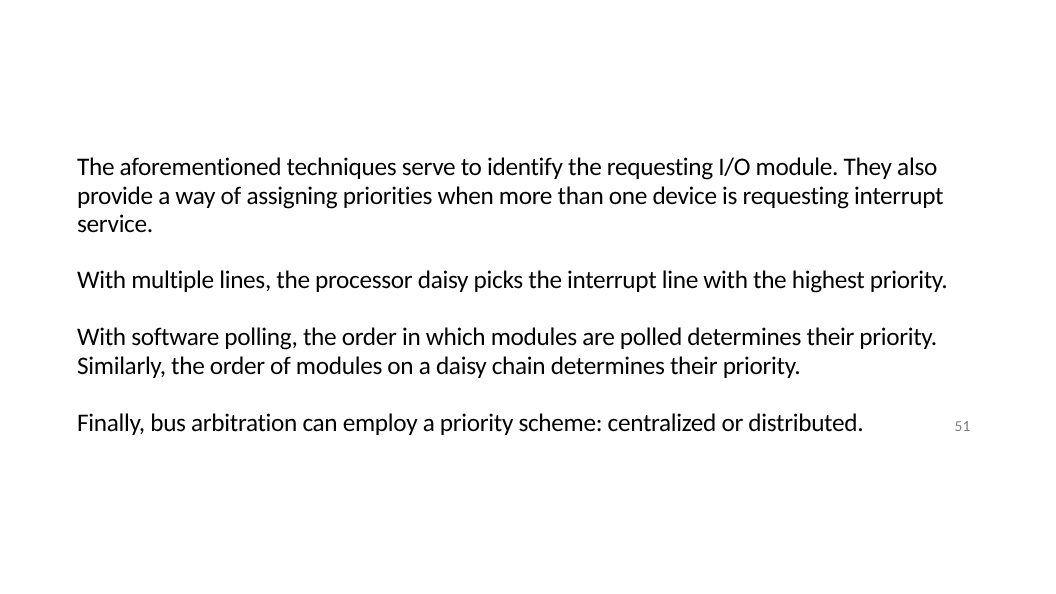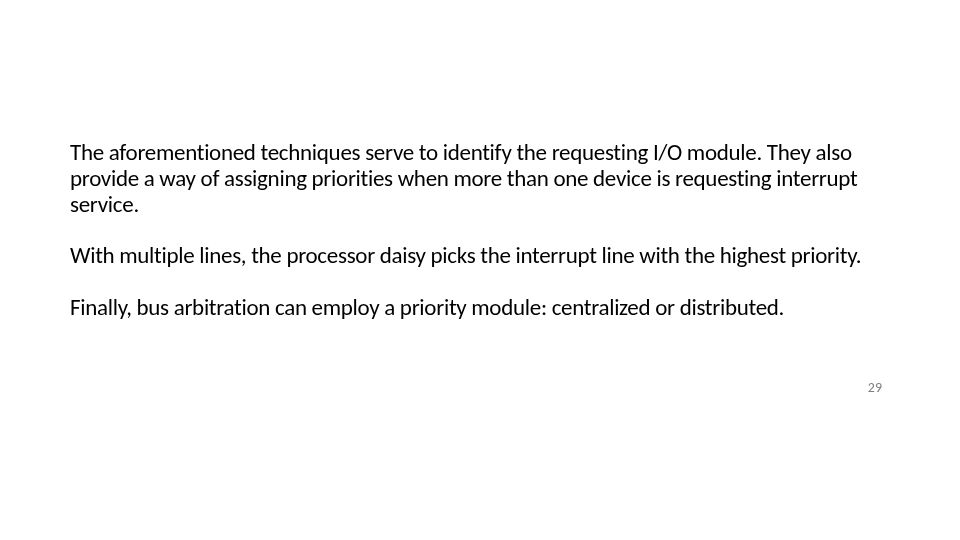--- a/index.html
+++ b/index.html
@@ -23,15 +23,16 @@
     font-size: 14px;
     color: #7f7f7f;
   }
 </style>
 </head>
 <body>
 
 <div class="slide">
   <p class="para">The aforementioned techniques serve to identify the requesting I/O module. They also provide a way of assigning priorities when more than one device is requesting interrupt service.</p>
   <p class="para">With multiple lines, the processor daisy picks the interrupt line with the highest priority.</p>
-  <p class="para">Finally, bus arbitration can employ a priority module: centralized or distributed.</p>
-  <div class="page-number">29</div>
+  <p class="para">With software polling, the order in which modules are polled determines their priority. Similarly, the order of modules on a daisy chain determines their priority.</p>
+  <p class="para">Finally, bus arbitration can employ a priority scheme: centralized or distributed.</p>
+  <div class="page-number">51</div>
 </div>
 
 </body></html>

